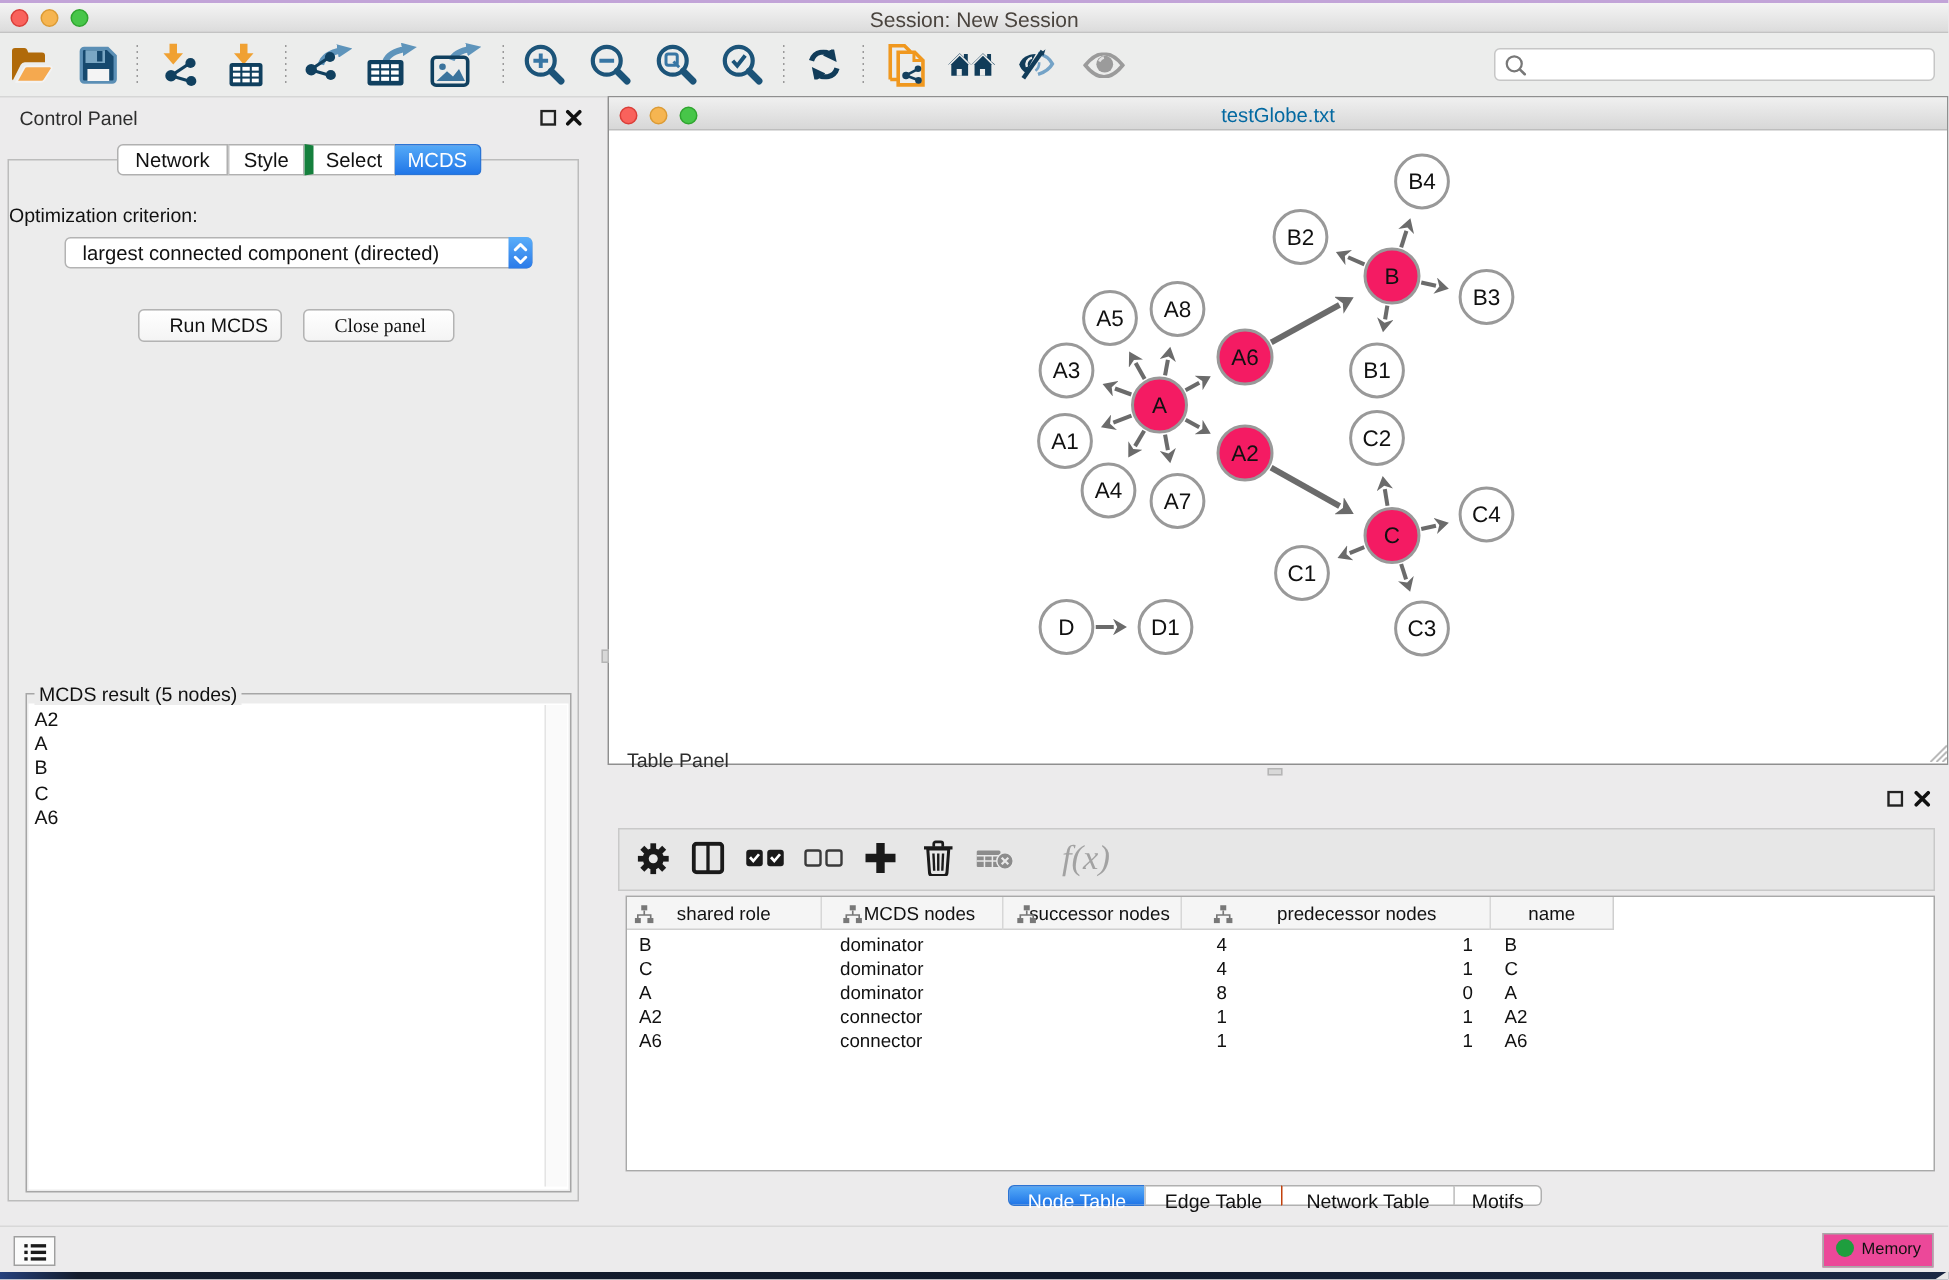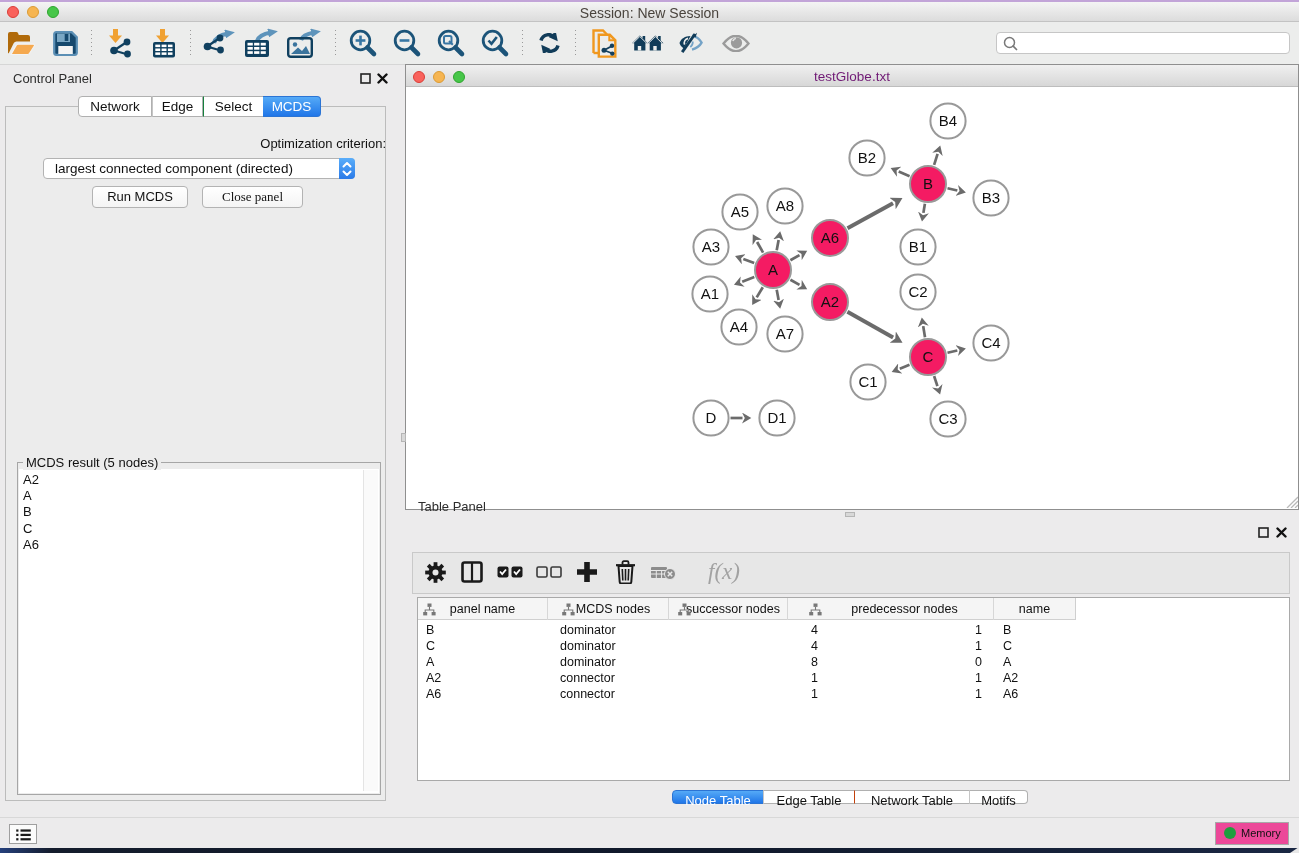--- a/index.html
+++ b/index.html
@@ -10,32 +10,32 @@
 #titlebar{left:0;top:2px;width:1299px;height:20px;background:linear-gradient(#f4f4f4,#dcdcdc);border-bottom:1px solid #c3c3c3;}
 .tl{border-radius:50%;width:12px;height:12px;top:6px;}
 #title{width:1299px;text-align:center;top:5px;font-size:14px;color:#4a443e;}
 #toolbar{left:0;top:22px;width:1299px;height:43px;background:#ecedec;border-bottom:1px solid #d6d6d6;}
 .vsep{top:30px;width:1px;height:28px;background-image:repeating-linear-gradient(#9a9a9a 0 1.5px,transparent 1.5px 4px);}
 #search{left:996px;top:32px;width:294px;height:22px;background:#fff;border:1px solid #c6c6c6;border-radius:4px;}
 
 #cp-title{left:13px;top:71px;font-size:13px;color:#2d2d2d;}
 .tabbtn{top:96px;height:21px;border:1px solid #b0b0b0;background:#fff;font-size:13.5px;color:#111;text-align:center;line-height:19px;}
 #cp-box{left:5px;top:106px;width:381px;height:695px;background:#ececec;border:1px solid #bcbcbc;}
-#opt-label{left:6px;top:136px;width:380px;text-align:right;font-size:13px;color:#111;}
+#opt-label{left:6px;top:136px;width:380px;text-align:left;font-size:13px;color:#111;}
 #dropdown{left:43px;top:158px;width:312px;height:21px;background:#fff;border:1px solid #b3b3b3;border-radius:4px;font-size:13.5px;color:#111;line-height:19px;padding-left:11px;}
 #dd-step{right:-1px;top:-1px;width:16px;height:21px;border-radius:0 4px 4px 0;background:linear-gradient(#5aaefa,#2a7ae8);}
-.btn{top:186px;height:22px;background:linear-gradient(#ffffff,#f4f4f4);border:1px solid #b3b3b3;border-radius:4px;font-size:13px;color:#111;text-align:center;line-height:20px;}
+.btn{top:206px;height:22px;background:linear-gradient(#ffffff,#f4f4f4);border:1px solid #b3b3b3;border-radius:4px;font-size:13px;color:#111;line-height:20px;padding-left:20px;}
 #mcds-box{left:17px;top:462px;width:364px;height:333px;border:1px solid #a6a6a6;}
 #mcds-label{left:23px;top:455px;background:#ececec;padding:0 3px;font-size:13px;color:#111;}
 #mcds-list{left:19px;top:469px;width:360px;height:324px;background:#fff;font-size:13px;color:#111;line-height:16.2px;padding:3px 0 0 4px;}
 #mcds-scroll{left:363px;top:470px;width:15px;height:321px;background:#fafafa;border-left:1px solid #e4e4e4;}
 
 #nw{left:405px;top:64px;width:894px;height:446px;background:#fff;border:1px solid #8f8f8f;}
 #nw-titlebar{left:0;top:0;width:892px;height:22px;background:linear-gradient(#f0f0f0,#d7d7d7);border-bottom:1px solid #bdbdbd;}
-#nw-title{width:892px;text-align:center;top:4px;font-size:13.5px;color:#701a75;}
+#nw-title{width:892px;text-align:center;top:4px;font-size:13.5px;color:#0369a1;}
 .tls{border-radius:50%;width:12px;height:12px;top:6px;}
 
 #tp-title{left:418px;top:499px;font-size:13px;color:#2d2d2d;}
 #tp-toolbar{left:412px;top:552px;width:878px;height:42px;background:#e7e7e7;border:1px solid #c9c9c9;}
 #tbl{left:417px;top:597px;width:873px;height:184px;background:#fff;border:1px solid #a9a9a9;}
 #tbl-head{left:0;top:0;width:658px;height:22px;background:#f5f5f5;border-bottom:1px solid #d0d0d0;}
 .th{top:0;height:22px;border-right:1px solid #d7d7d7;font-size:12.5px;color:#111;text-align:center;line-height:22px;}
 .td{font-size:12.5px;color:#111;height:16px;}
 .tabbtn2{top:790px;height:14px;border:1px solid #b0b0b0;background:#fff;font-size:13px;color:#111;text-align:center;line-height:19px;}
 
@@ -215,22 +215,22 @@
 
 <div class="abs" id="cp-title">Control Panel</div>
 <svg class="abs" style="left:360px;top:73px;" width="11" height="11" viewBox="0 0 11 11">
     <rect x="1" y="1" width="9" height="9" fill="none" stroke="#222" stroke-width="1.6"></rect>
   </svg>
 <svg class="abs" style="left:377px;top:73px;" width="11" height="11" viewBox="0 0 11 11">
     <path d="M1.5,1.5 L9.5,9.5 M9.5,1.5 L1.5,9.5" stroke="#111" stroke-width="2.4" stroke-linecap="round"></path>
   </svg>
 <div class="abs" id="cp-box"></div>
 <div class="abs tabbtn" style="left:78px;width:74px;border-radius:4px 0 0 4px;">Network</div>
-<div class="abs tabbtn" style="left:152px;width:51px;border-left:1px solid #c6c6c6;">Edge</div>
-<div class="abs tabbtn" style="left:203px;width:61px;border-left:1px solid #15803d;text-align:center;">Select</div>
+<div class="abs tabbtn" style="left:152px;width:51px;border-left:1px solid #c6c6c6;">Style</div>
+<div class="abs tabbtn" style="left:203px;width:61px;border-left:6px solid #15803d;text-align:center;">Select</div>
 <div class="abs tabbtn" style="left:263px;width:58px;border-left:none;border-radius:0 4px 4px 0;background:linear-gradient(#55aaf7,#2076e8);color:#fff;border-color:#2b74d4;">MCDS</div>
 <div class="abs" id="opt-label">Optimization criterion:</div>
 <div class="abs" id="dropdown">largest connected component (directed)
   <div class="abs" id="dd-step">
       <svg style="position:absolute;left:3px;top:3px;" width="10" height="16" viewBox="0 0 10 16">
         <g fill="none" stroke="#fff" stroke-width="2" stroke-linecap="round" stroke-linejoin="round">
           <path d="M1.5,5.5 L5,2 L8.5,5.5"></path>
           <path d="M1.5,10.5 L5,14 L8.5,10.5"></path>
         </g>
       </svg>
@@ -402,21 +402,21 @@
       <line x1="0" y1="9" x2="16" y2="9"></line>
       <line x1="5.3" y1="5.5" x2="5.3" y2="13"></line>
       <line x1="10.6" y1="5.5" x2="10.6" y2="13"></line>
     </g>
  <circle cx="19" cy="9" r="5.5" fill="#8c8c8c" stroke="#e9e9e9" stroke-width="1"></circle>
  <path d="M16.8,6.8 L21.2,11.2 M21.2,6.8 L16.8,11.2" stroke="#e9e9e9" stroke-width="1.5"></path>
 </svg>
 <div class="abs" style="left:684px;top:559px;font-family:'Liberation Serif',serif;font-style:italic;font-size:23px;color:#a2a2a2;margin-left:24px;">f(x)</div>
 <div class="abs" id="tbl">
   <div class="abs" id="tbl-head"></div>
-  <div class="abs th" style="left:0;width:130px;">panel name</div>
+  <div class="abs th" style="left:0;width:130px;">shared role</div>
   <div class="abs th" style="left:130px;width:121px;padding-left:10px;">MCDS nodes</div>
   <div class="abs th" style="left:237px;width:133px;padding-left:24px;">successor nodes</div>
   <div class="abs th" style="left:384px;width:192px;padding-left:14px;">predecessor nodes</div>
   <div class="abs th" style="left:576px;width:82px;border-right:1px solid #cfcfcf;">name</div>
   <svg class="abs" style="left:5px;top:5px;" width="13" height="13" viewBox="0 0 13 13">
       <g fill="#787878">
         <rect x="4.5" y="0.5" width="4" height="3.4"></rect>
         <rect x="0.2" y="9" width="4" height="3.4"></rect>
         <rect x="8.6" y="9" width="4" height="3.4"></rect>
       </g>

